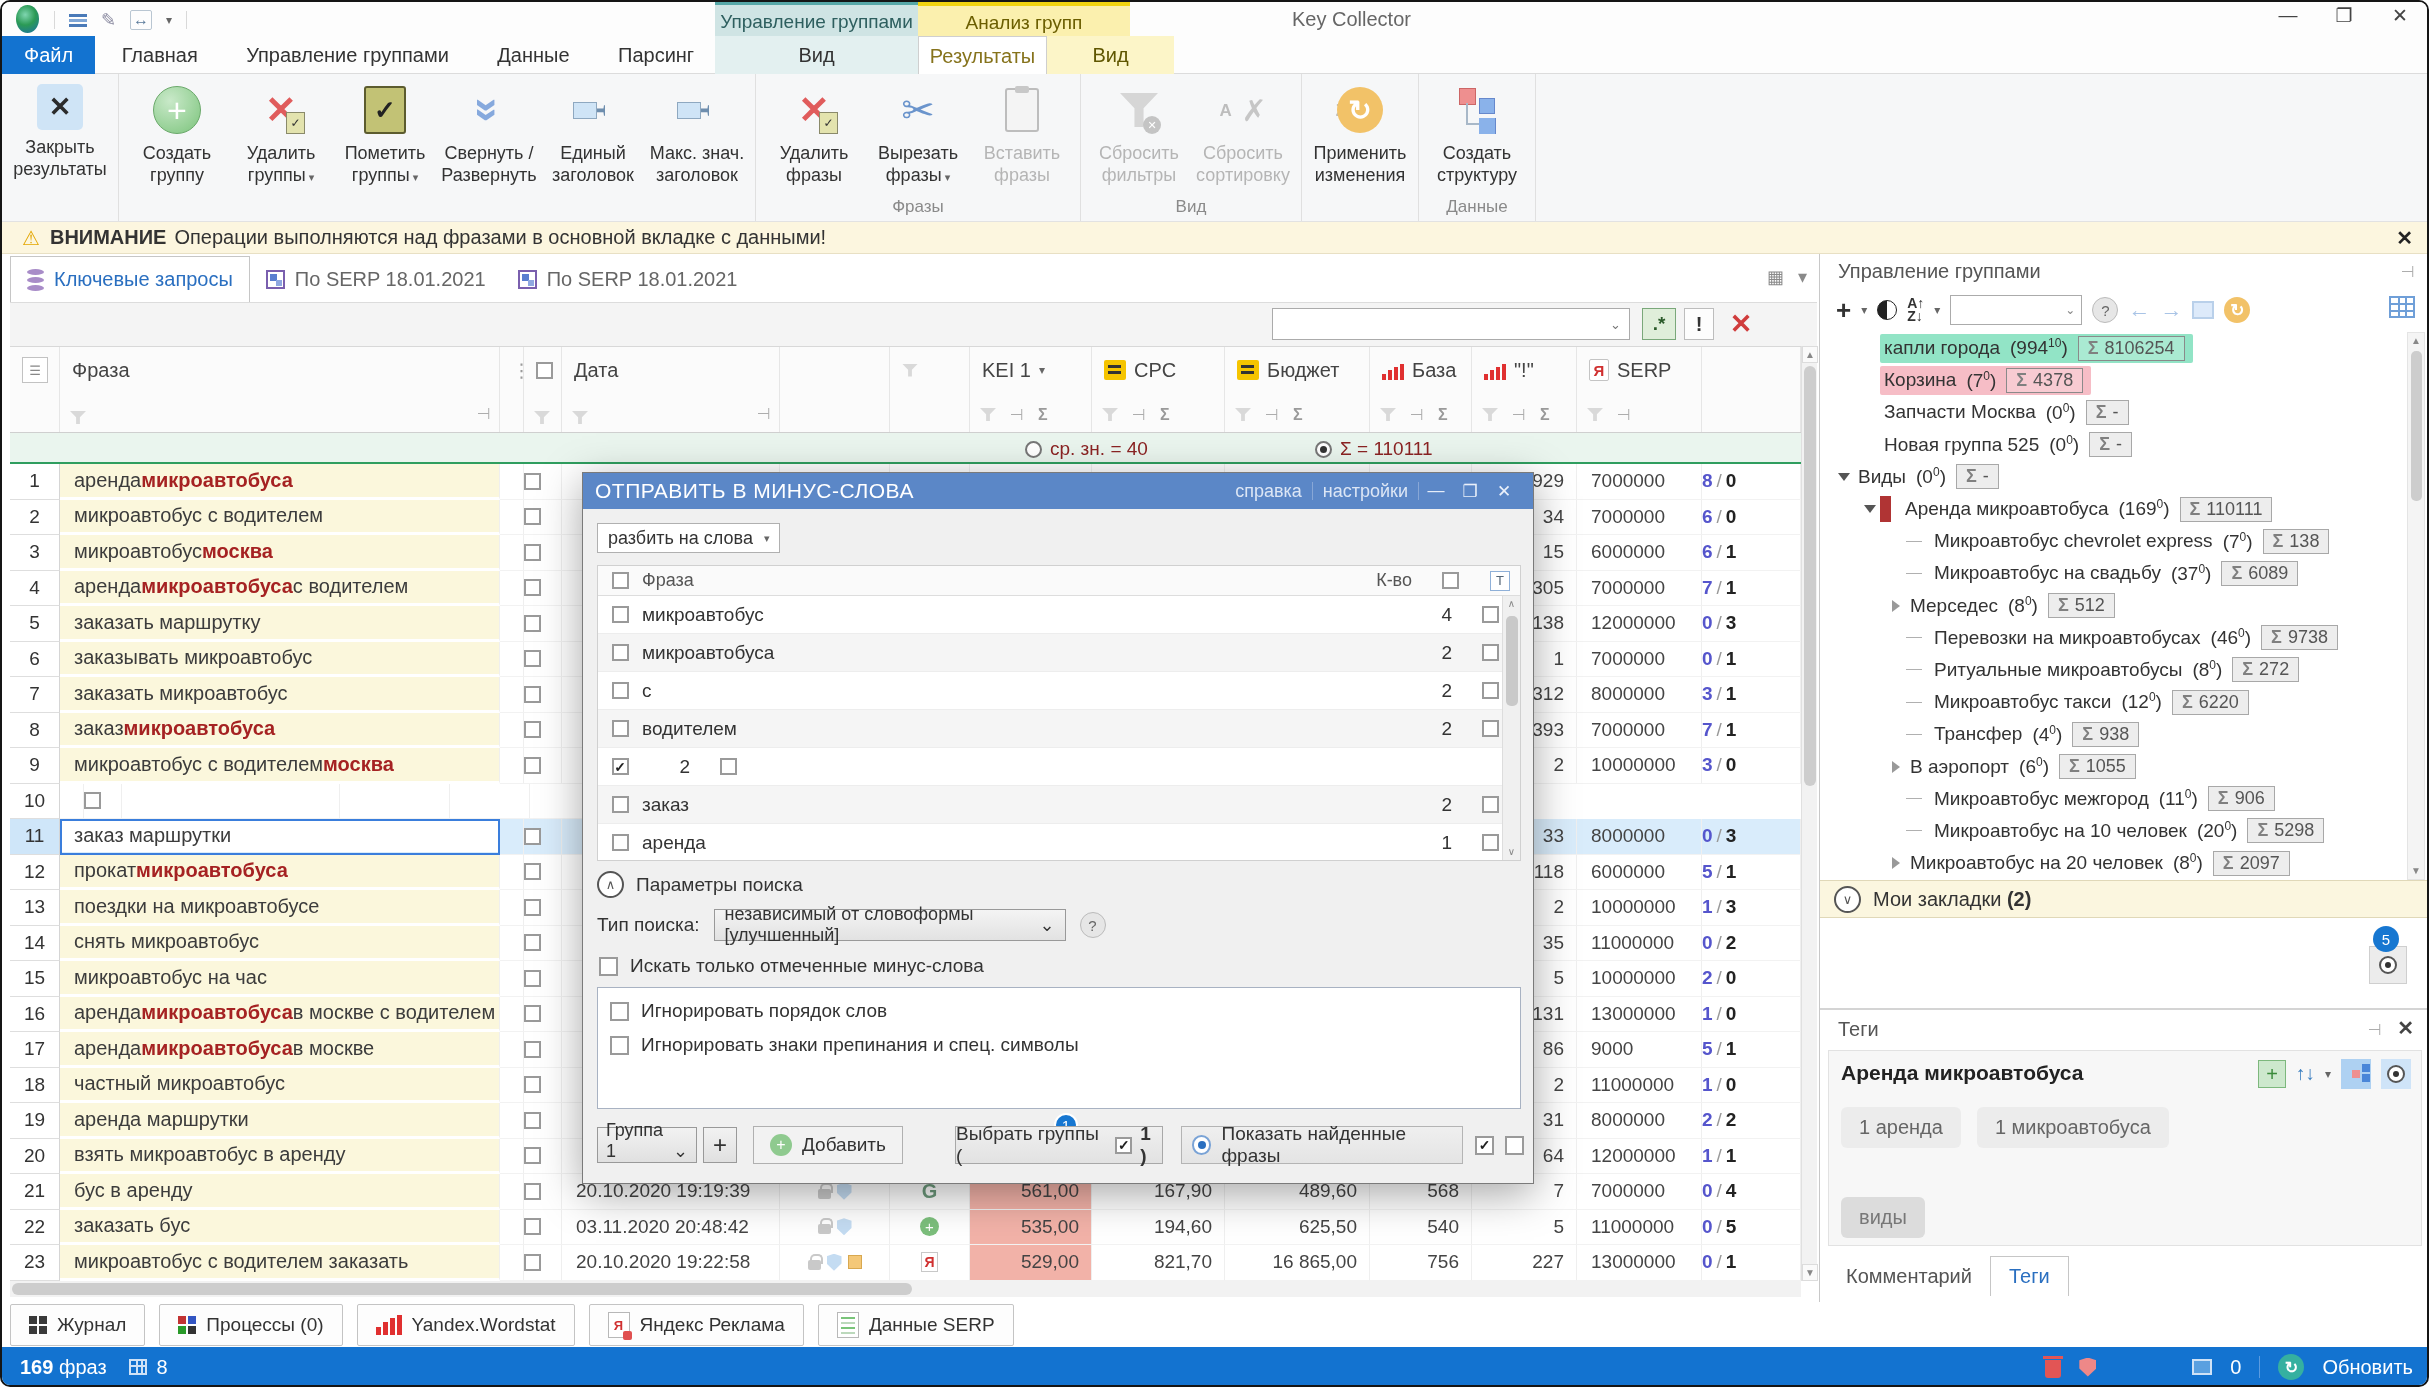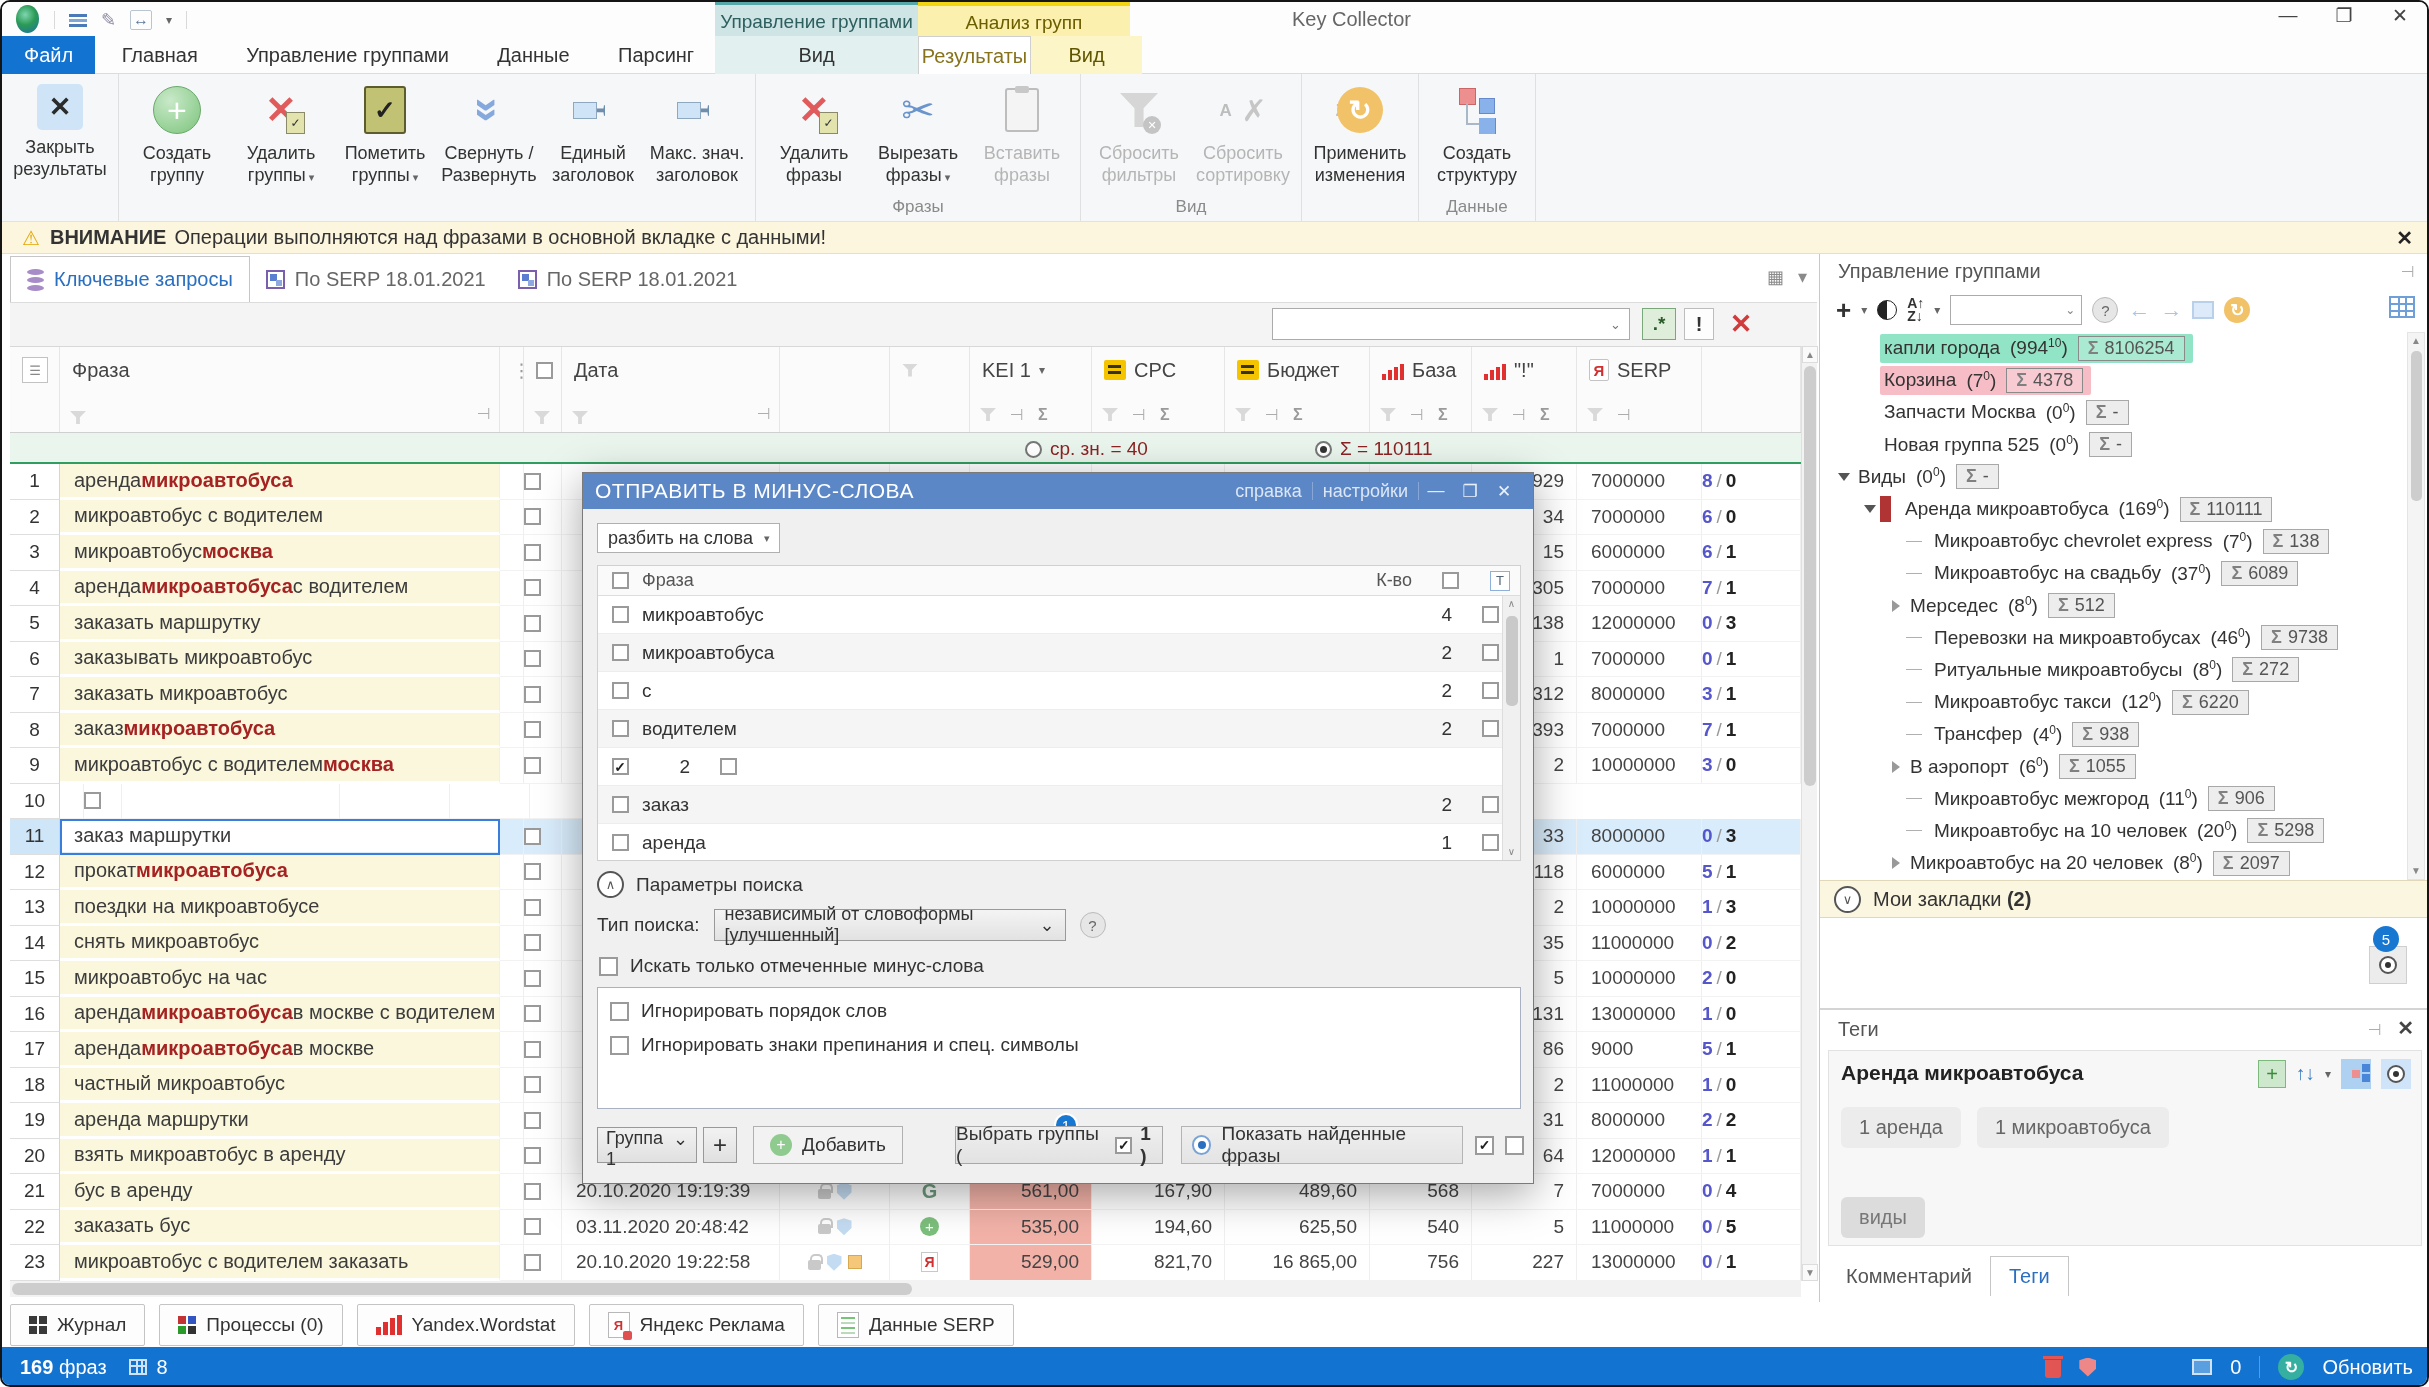--- a/index.html
+++ b/index.html
@@ -21,21 +21,21 @@
 #ctx-yellow{left:916px;width:212px;background:#fbf0ae;border-top:4px solid #f2d410;color:#6b5e00}
 #apptitle{position:absolute;left:1290px;top:6px;font-size:20px;color:#666}
 #wincontrols{position:absolute;right:16px;top:2px;display:flex;gap:26px;color:#444;font-size:19px}
 #wincontrols span{width:30px;text-align:center;cursor:default}
 
 
 #ribbon-tabs{position:absolute;left:0;top:34px;width:2429px;height:38px;background:#fdfdfd;border-bottom:1px solid #dcdcdc}
 .rtab{height:38px;line-height:38px;padding:0 22px;font-size:20px;color:#333;display:inline-block}
 .rtab.active{background:#1373d0;color:#fff}
 #teal-sub{position:absolute;left:713px;top:0;width:203px;height:38px;background:#e3f0f0;text-align:center;line-height:38px;font-size:20px;color:#333}
-#yellow-sub{position:absolute;left:916px;top:0;width:224px;height:38px;background:#fcf5c8;display:flex}
+#yellow-sub{position:absolute;left:916px;top:0;width:256px;height:38px;background:#fcf5c8;display:flex}
 .ysub{flex:1;text-align:center;line-height:38px;font-size:20px;color:#5f5600}
 .ysub.active{background:#fff;border:1px solid #cfcfcf;border-bottom:none;color:#86731c}
 
 
 #ribbon-body{position:absolute;left:0;top:72px;width:2429px;height:148px;background:#f6f7f8;border-bottom:1px solid #e2e2e2;display:flex}
 .rgroup{display:flex;flex-direction:column;border-right:1px solid #e0e0e0;padding:6px 6px 2px 6px}
 .rbtns{display:flex;flex:1}
 .rbtn{width:104px;display:flex;flex-direction:column;align-items:center;padding-top:4px;cursor:default}
 .rbtn .rlab{font-size:18px;color:#333;text-align:center;line-height:22px;margin-top:6px;white-space:pre-line}
 .rbtn.disabled .rlab{color:#b5b5b5}
@@ -167,21 +167,21 @@
 #dlg-params{position:absolute;left:14px;top:398px;display:flex;align-items:center;gap:12px;font-size:19px;color:#333}
 .circbtn{width:27px;height:27px;border:2px solid #555;border-radius:50%;display:flex;align-items:center;justify-content:center;font-size:13px;color:#555;background:#fff}
 #dlg-type{position:absolute;left:14px;top:436px;display:flex;align-items:center;gap:14px;font-size:19px;color:#333}
 #dlg-type .sel{width:352px;height:32px;background:linear-gradient(#f4f4f4,#e2e2e2);border:1px solid #999;display:flex;align-items:center;justify-content:space-between;padding:0 10px;font-size:18px}
 .qmark{width:26px;height:26px;border-radius:50%;background:#e6e6e6;border:1px solid #bbb;color:#666;font-size:15px;display:flex;align-items:center;justify-content:center}
 #dlg-onlymarked{position:absolute;left:16px;top:482px;display:flex;align-items:center;gap:12px;font-size:19px;color:#333}
 #dlg-section{position:absolute;left:14px;top:514px;width:924px;height:122px;background:#fff;border:1px solid #a8b2c2}
 #dlg-section .shead{height:34px;background:#8194b5;color:#fff;font-size:18px;display:flex;align-items:center;padding-left:12px;letter-spacing:.4px}
 .sopt{display:flex;align-items:center;gap:12px;font-size:19px;color:#333;margin:12px 0 0 12px}
 #dlg-footer{position:absolute;left:0;top:650px;width:952px;height:44px;display:flex;align-items:center}
-#grp-select{position:absolute;left:14px;width:100px;height:36px;background:linear-gradient(#f2f2f2,#e0e0e0);border:1px solid #999;display:flex;align-items:flex-start;justify-content:space-between;padding:0 8px;font-size:18px}
+#grp-select{position:absolute;left:14px;width:100px;height:36px;background:linear-gradient(#f2f2f2,#e0e0e0);border:1px solid #999;display:flex;align-items:flex-end;justify-content:space-between;padding:0 8px;font-size:18px}
 #grp-plus{position:absolute;left:120px;width:34px;height:36px;background:linear-gradient(#f2f2f2,#e0e0e0);border:1px solid #999;font-size:24px;color:#333;display:flex;align-items:center;justify-content:center}
 #btn-add{position:absolute;left:170px;width:150px;height:38px;background:#f2f2f2;border:1px solid #b0b0b0;display:flex;align-items:center;justify-content:center;gap:10px;font-size:19px}
 #btn-add .gp{width:22px;height:22px;border-radius:50%;background:#8fca8f;color:#fff;font-size:16px;display:flex;align-items:center;justify-content:center}
 #add-badge{position:absolute;left:300px;top:-14px;width:24px;height:24px;border-radius:50%;background:#1777d1;color:#fff;font-size:15px;display:flex;align-items:center;justify-content:center;border:2px solid #fff}
 #btn-selgroups{position:absolute;left:372px;width:208px;height:38px;background:linear-gradient(#efefef,#e2e2e2);border:1px solid #a8a8a8;display:flex;align-items:center;justify-content:center;gap:8px;font-size:19px}
 #btn-showfound{position:absolute;left:598px;width:282px;height:38px;background:linear-gradient(#efefef,#e4e4e4);border:1px solid #b4b4b4;display:flex;align-items:center;gap:10px;padding-left:10px;font-size:19px}
 .eyeradio{width:20px;height:20px;border-radius:50%;border:2px solid #7aa3d6;background:#fff;position:relative}
 .eyeradio::after{content:"";position:absolute;left:4px;top:4px;width:8px;height:8px;border-radius:50%;background:#2a6fc0}
 #dlg-cb1{position:absolute;left:892px}
 #dlg-cb2{position:absolute;left:922px}

